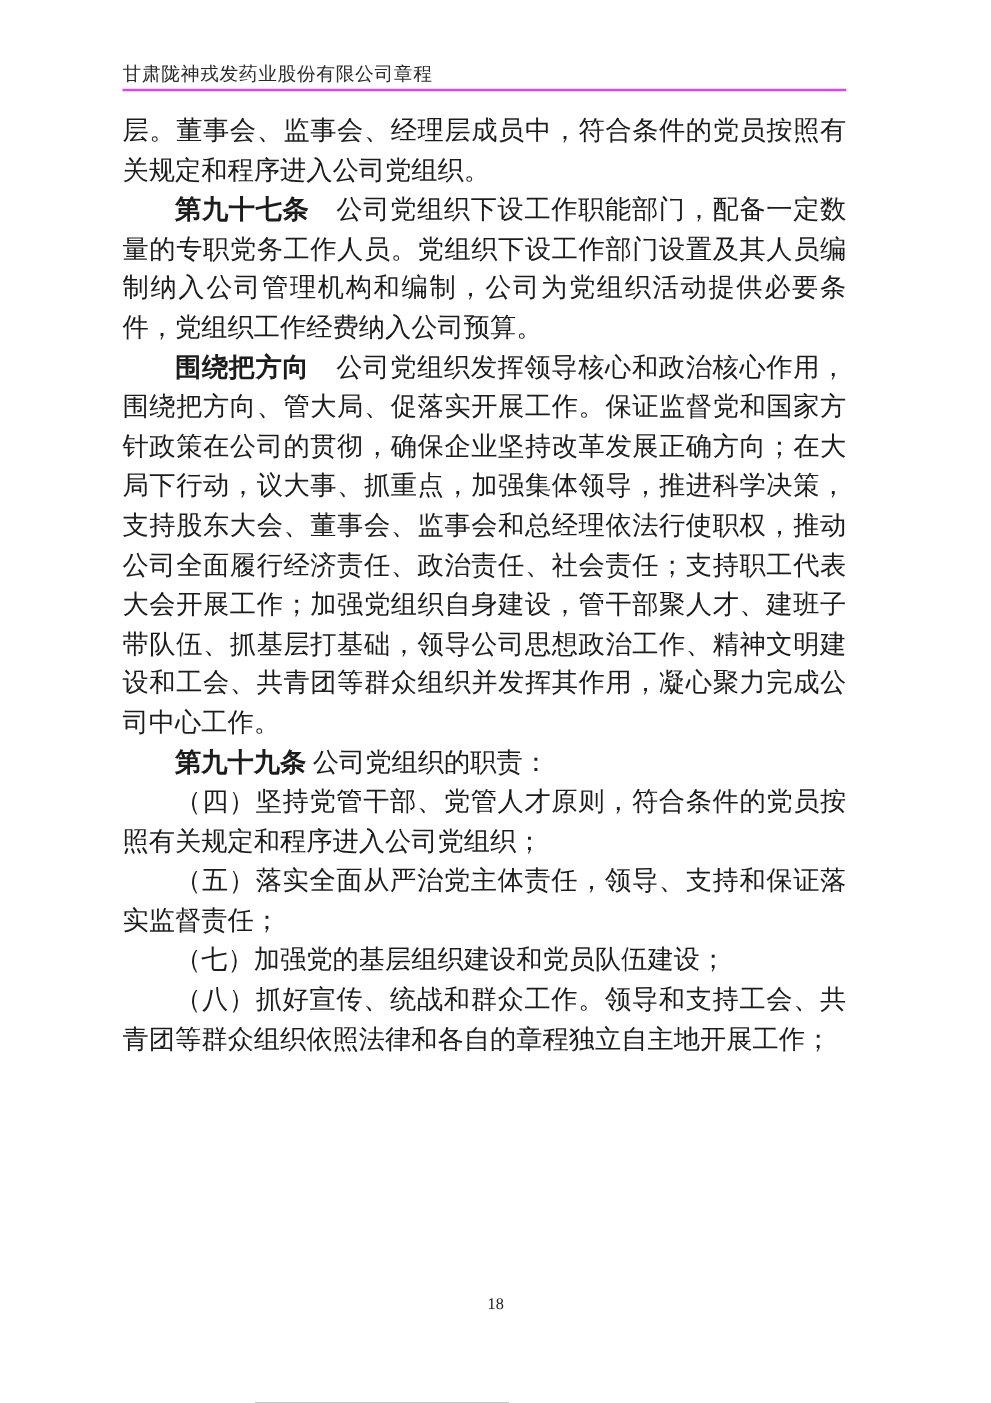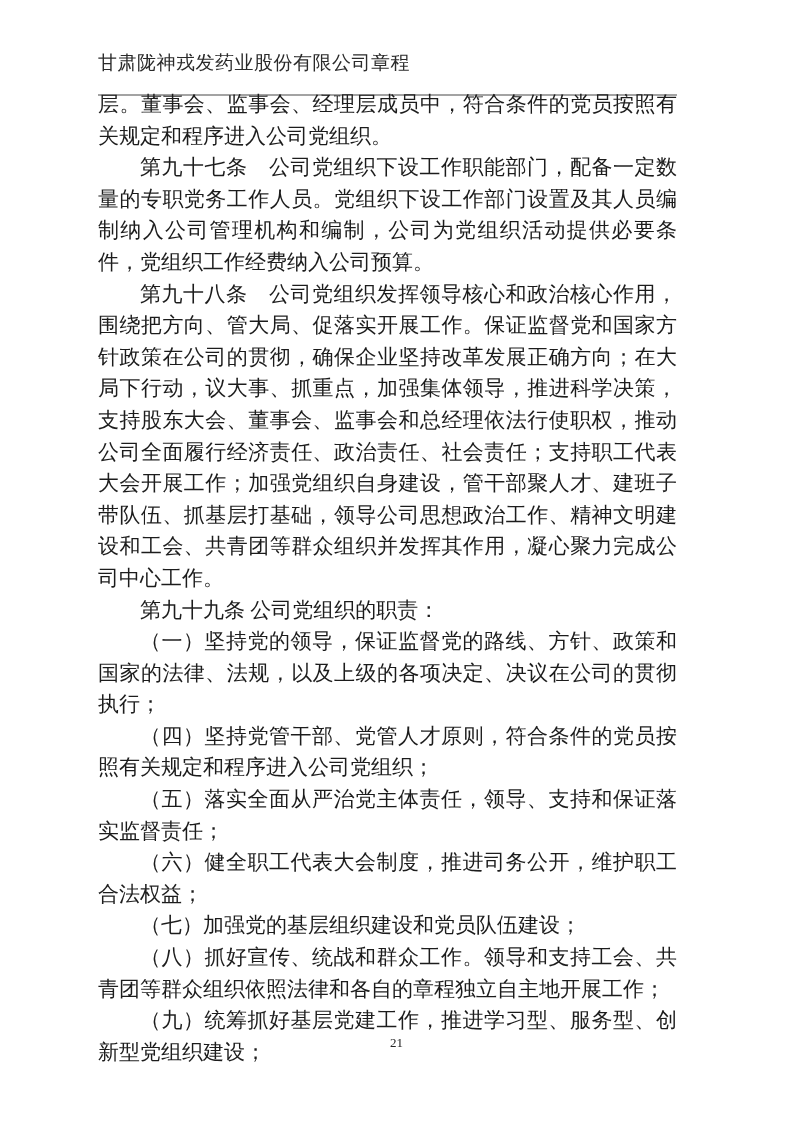--- a/index.html
+++ b/index.html
@@ -12,39 +12,39 @@
     background: #ffffff;
     font-family: "Liberation Serif", "DejaVu Serif", serif;
     color: #1f1f1f;
     overflow: hidden;
   }
   .header {
     position: absolute;
     left: 98px;
     right: 116px;
     top: 50px;
-    font-size: 19px;
+    font-size: 15px;
     letter-spacing: 0.5px;
-    padding-bottom: 18px;
-    border-bottom: 2px solid #a3a3a3;
+    padding-bottom: 2px;
+    border-bottom: 2px solid #d946ef;
     color: #2a2a2a;
   }
   .content {
     position: absolute;
     left: 98px;
     top: 89px;
     width: 579px;
     font-size: 21px;
     line-height: 31.6px;
     text-align: justify;
     color: #1c1c1c;
   }
   .content p { margin: 0; text-indent: 2em; }
   .content p.continuation { text-indent: 0; }
-  .content b.article { font-weight: normal; }
+  .content b.article { font-weight: bold; }
   .footer {
     position: absolute;
     top: 1035px;
     left: 0;
     right: 0;
     text-align: center;
     font-size: 13px;
     color: #222222;
   }
 </style>
@@ -53,28 +53,25 @@
 
 <div class="page">
 
   <div class="header">
     <span>甘肃陇神戎发药业股份有限公司章程</span>
   </div>
 
   <div class="content">
     <p class="continuation"><b class="article"></b><span>层。董事会、监事会、经理层成员中，符合条件的党员按照有关规定和程序进入公司党组织。</span></p>
     <p><b class="article">第九十七条</b><span>　公司党组织下设工作职能部门，配备一定数量的专职党务工作人员。党组织下设工作部门设置及其人员编制纳入公司管理机构和编制，公司为党组织活动提供必要条件，党组织工作经费纳入公司预算。</span></p>
-    <p><b class="article">第九十八条</b><span>　公司党组织发挥领导核心和政治核心作用，围绕把方向、管大局、促落实开展工作。保证监督党和国家方针政策在公司的贯彻，确保企业坚持改革发展正确方向；在大局下行动，议大事、抓重点，加强集体领导，推进科学决策，支持股东大会、董事会、监事会和总经理依法行使职权，推动公司全面履行经济责任、政治责任、社会责任；支持职工代表大会开展工作；加强党组织自身建设，管干部聚人才、建班子带队伍、抓基层打基础，领导公司思想政治工作、精神文明建设和工会、共青团等群众组织并发挥其作用，凝心聚力完成公司中心工作。</span></p>
+    <p><b class="article">围绕把方向</b><span>　公司党组织发挥领导核心和政治核心作用，围绕把方向、管大局、促落实开展工作。保证监督党和国家方针政策在公司的贯彻，确保企业坚持改革发展正确方向；在大局下行动，议大事、抓重点，加强集体领导，推进科学决策，支持股东大会、董事会、监事会和总经理依法行使职权，推动公司全面履行经济责任、政治责任、社会责任；支持职工代表大会开展工作；加强党组织自身建设，管干部聚人才、建班子带队伍、抓基层打基础，领导公司思想政治工作、精神文明建设和工会、共青团等群众组织并发挥其作用，凝心聚力完成公司中心工作。</span></p>
     <p><b class="article">第九十九条</b><span> 公司党组织的职责：</span></p>
-    <p><b class="article"></b><span>（一）坚持党的领导，保证监督党的路线、方针、政策和国家的法律、法规，以及上级的各项决定、决议在公司的贯彻执行；</span></p>
     <p><b class="article"></b><span>（四）坚持党管干部、党管人才原则，符合条件的党员按照有关规定和程序进入公司党组织；</span></p>
     <p><b class="article"></b><span>（五）落实全面从严治党主体责任，领导、支持和保证落实监督责任；</span></p>
-    <p><b class="article"></b><span>（六）健全职工代表大会制度，推进司务公开，维护职工合法权益；</span></p>
     <p><b class="article"></b><span>（七）加强党的基层组织建设和党员队伍建设；</span></p>
     <p><b class="article"></b><span>（八）抓好宣传、统战和群众工作。领导和支持工会、共青团等群众组织依照法律和各自的章程独立自主地开展工作；</span></p>
-    <p><b class="article"></b><span>（九）统筹抓好基层党建工作，推进学习型、服务型、创新型党组织建设；</span></p>
   </div>
 
   <div class="footer">
-    <span>21</span>
+    <span>18</span>
   </div>
 
 </div>
 
 </body></html>

